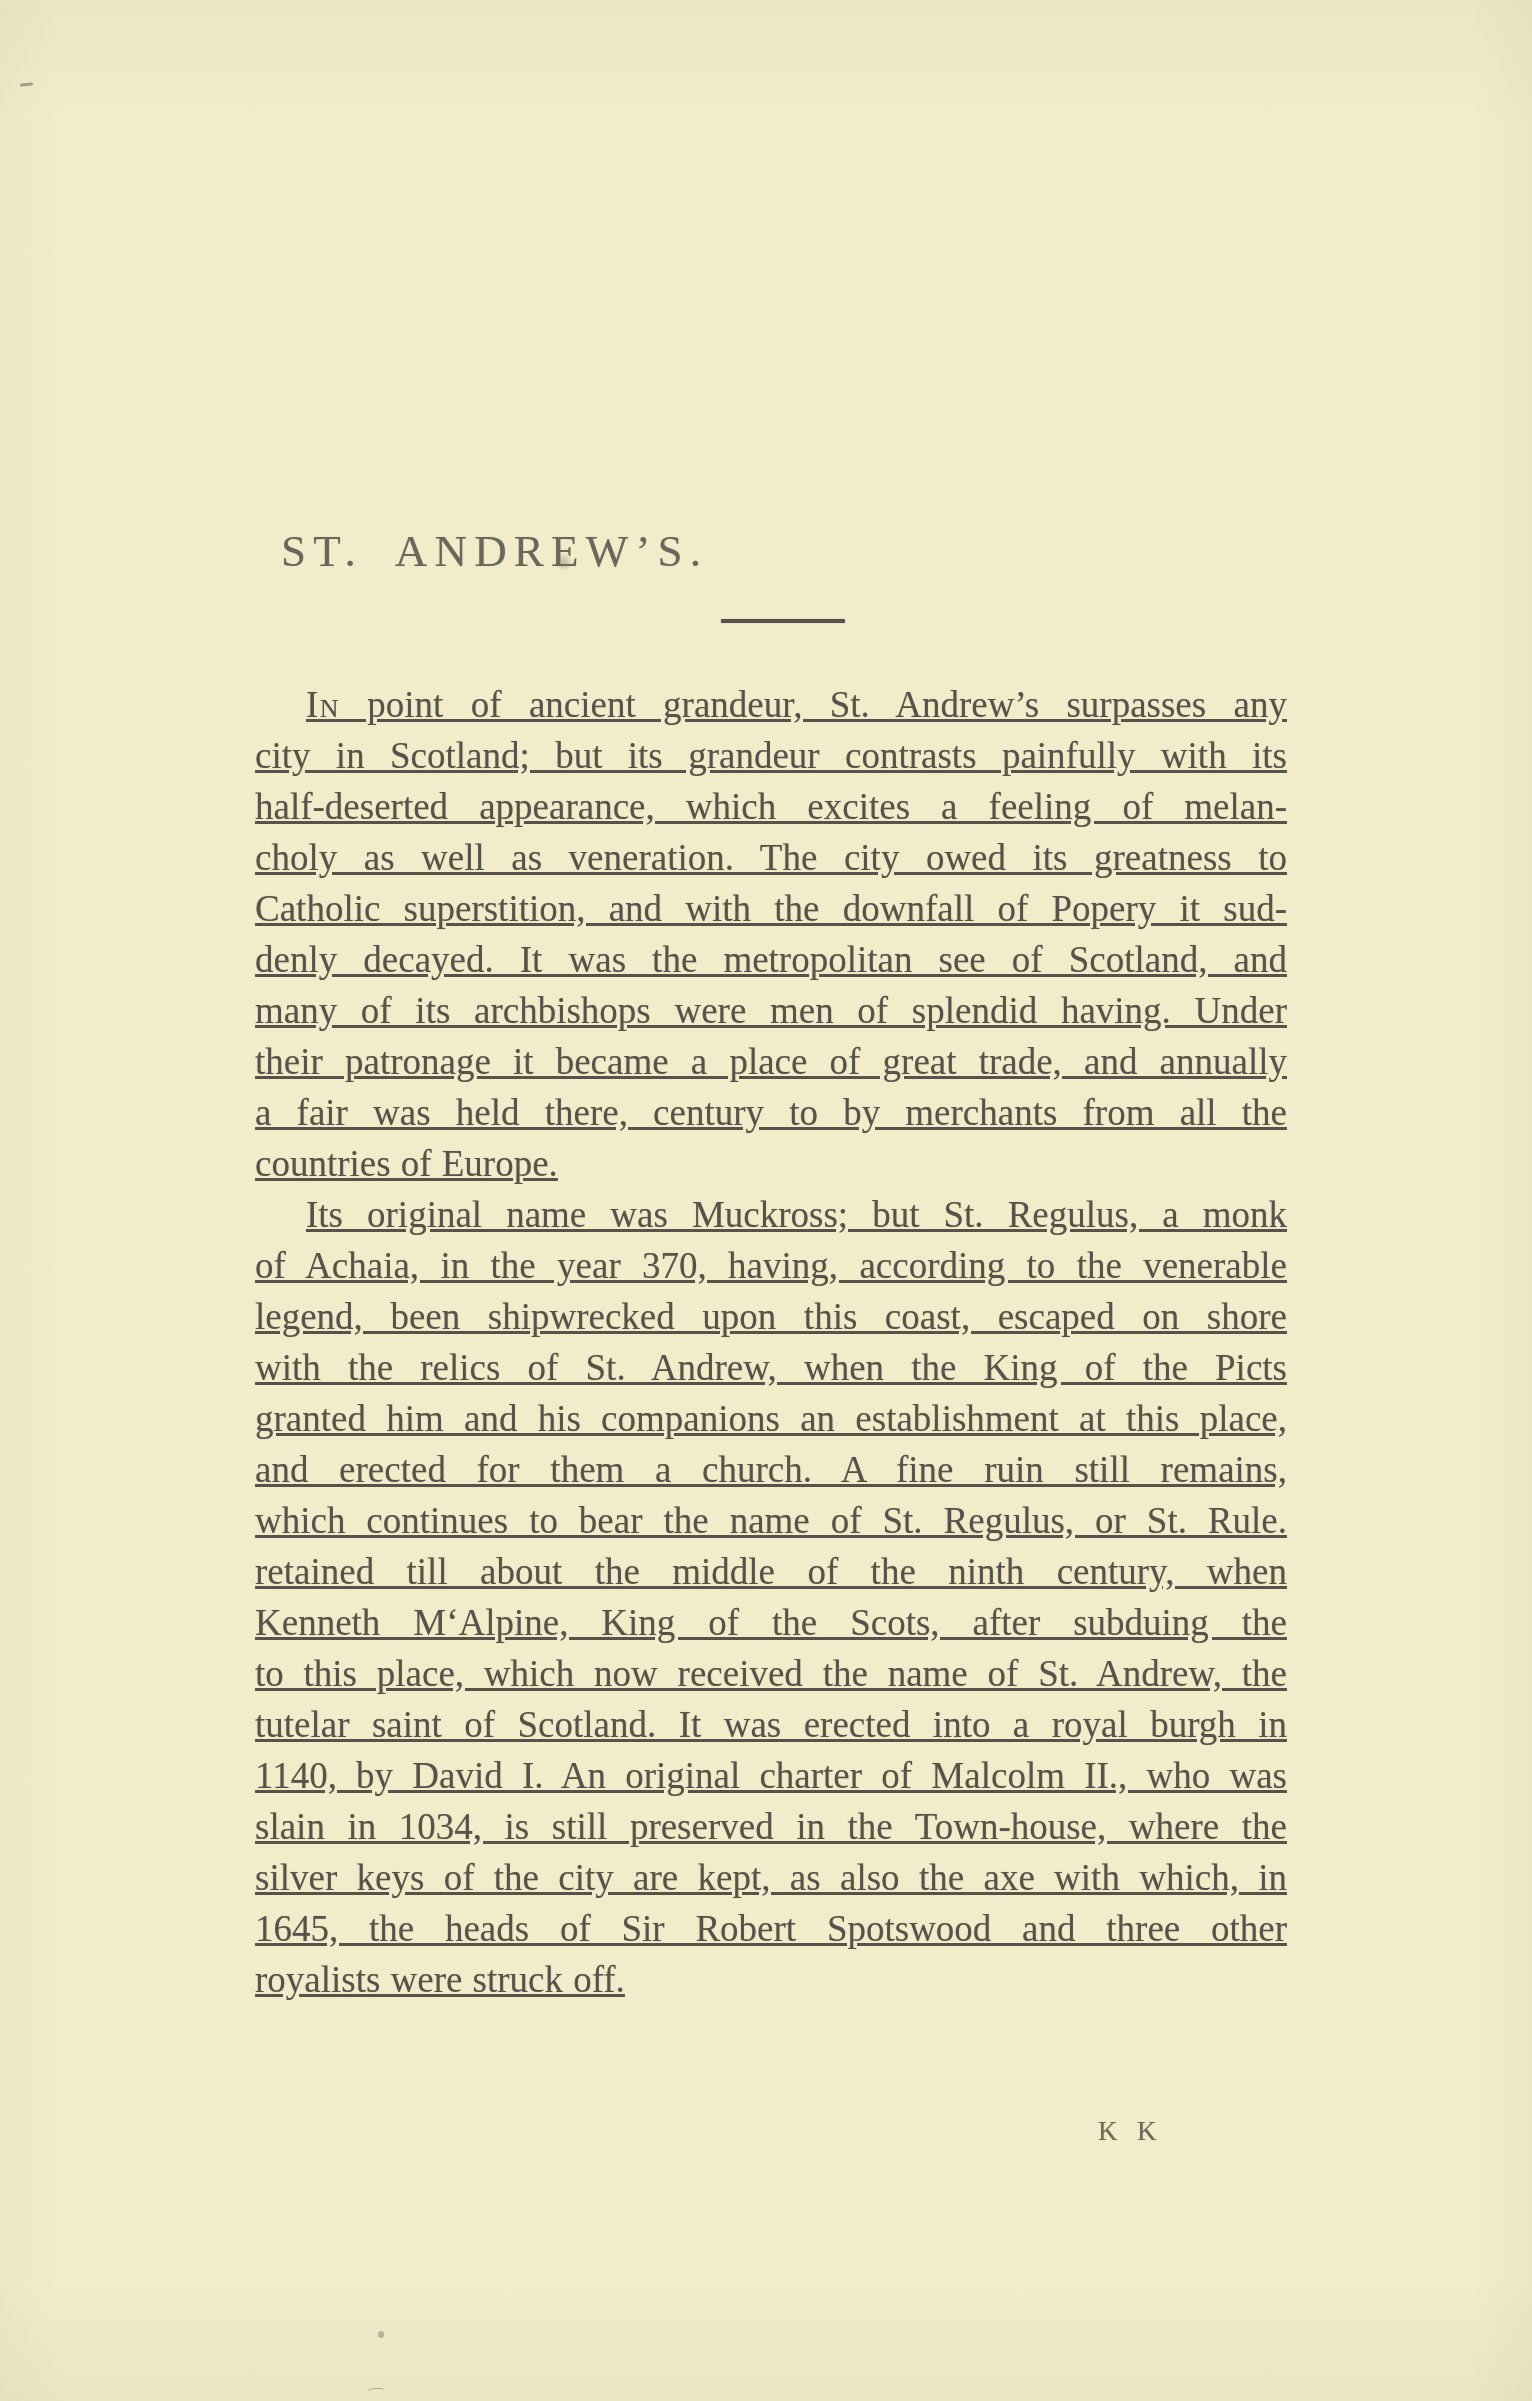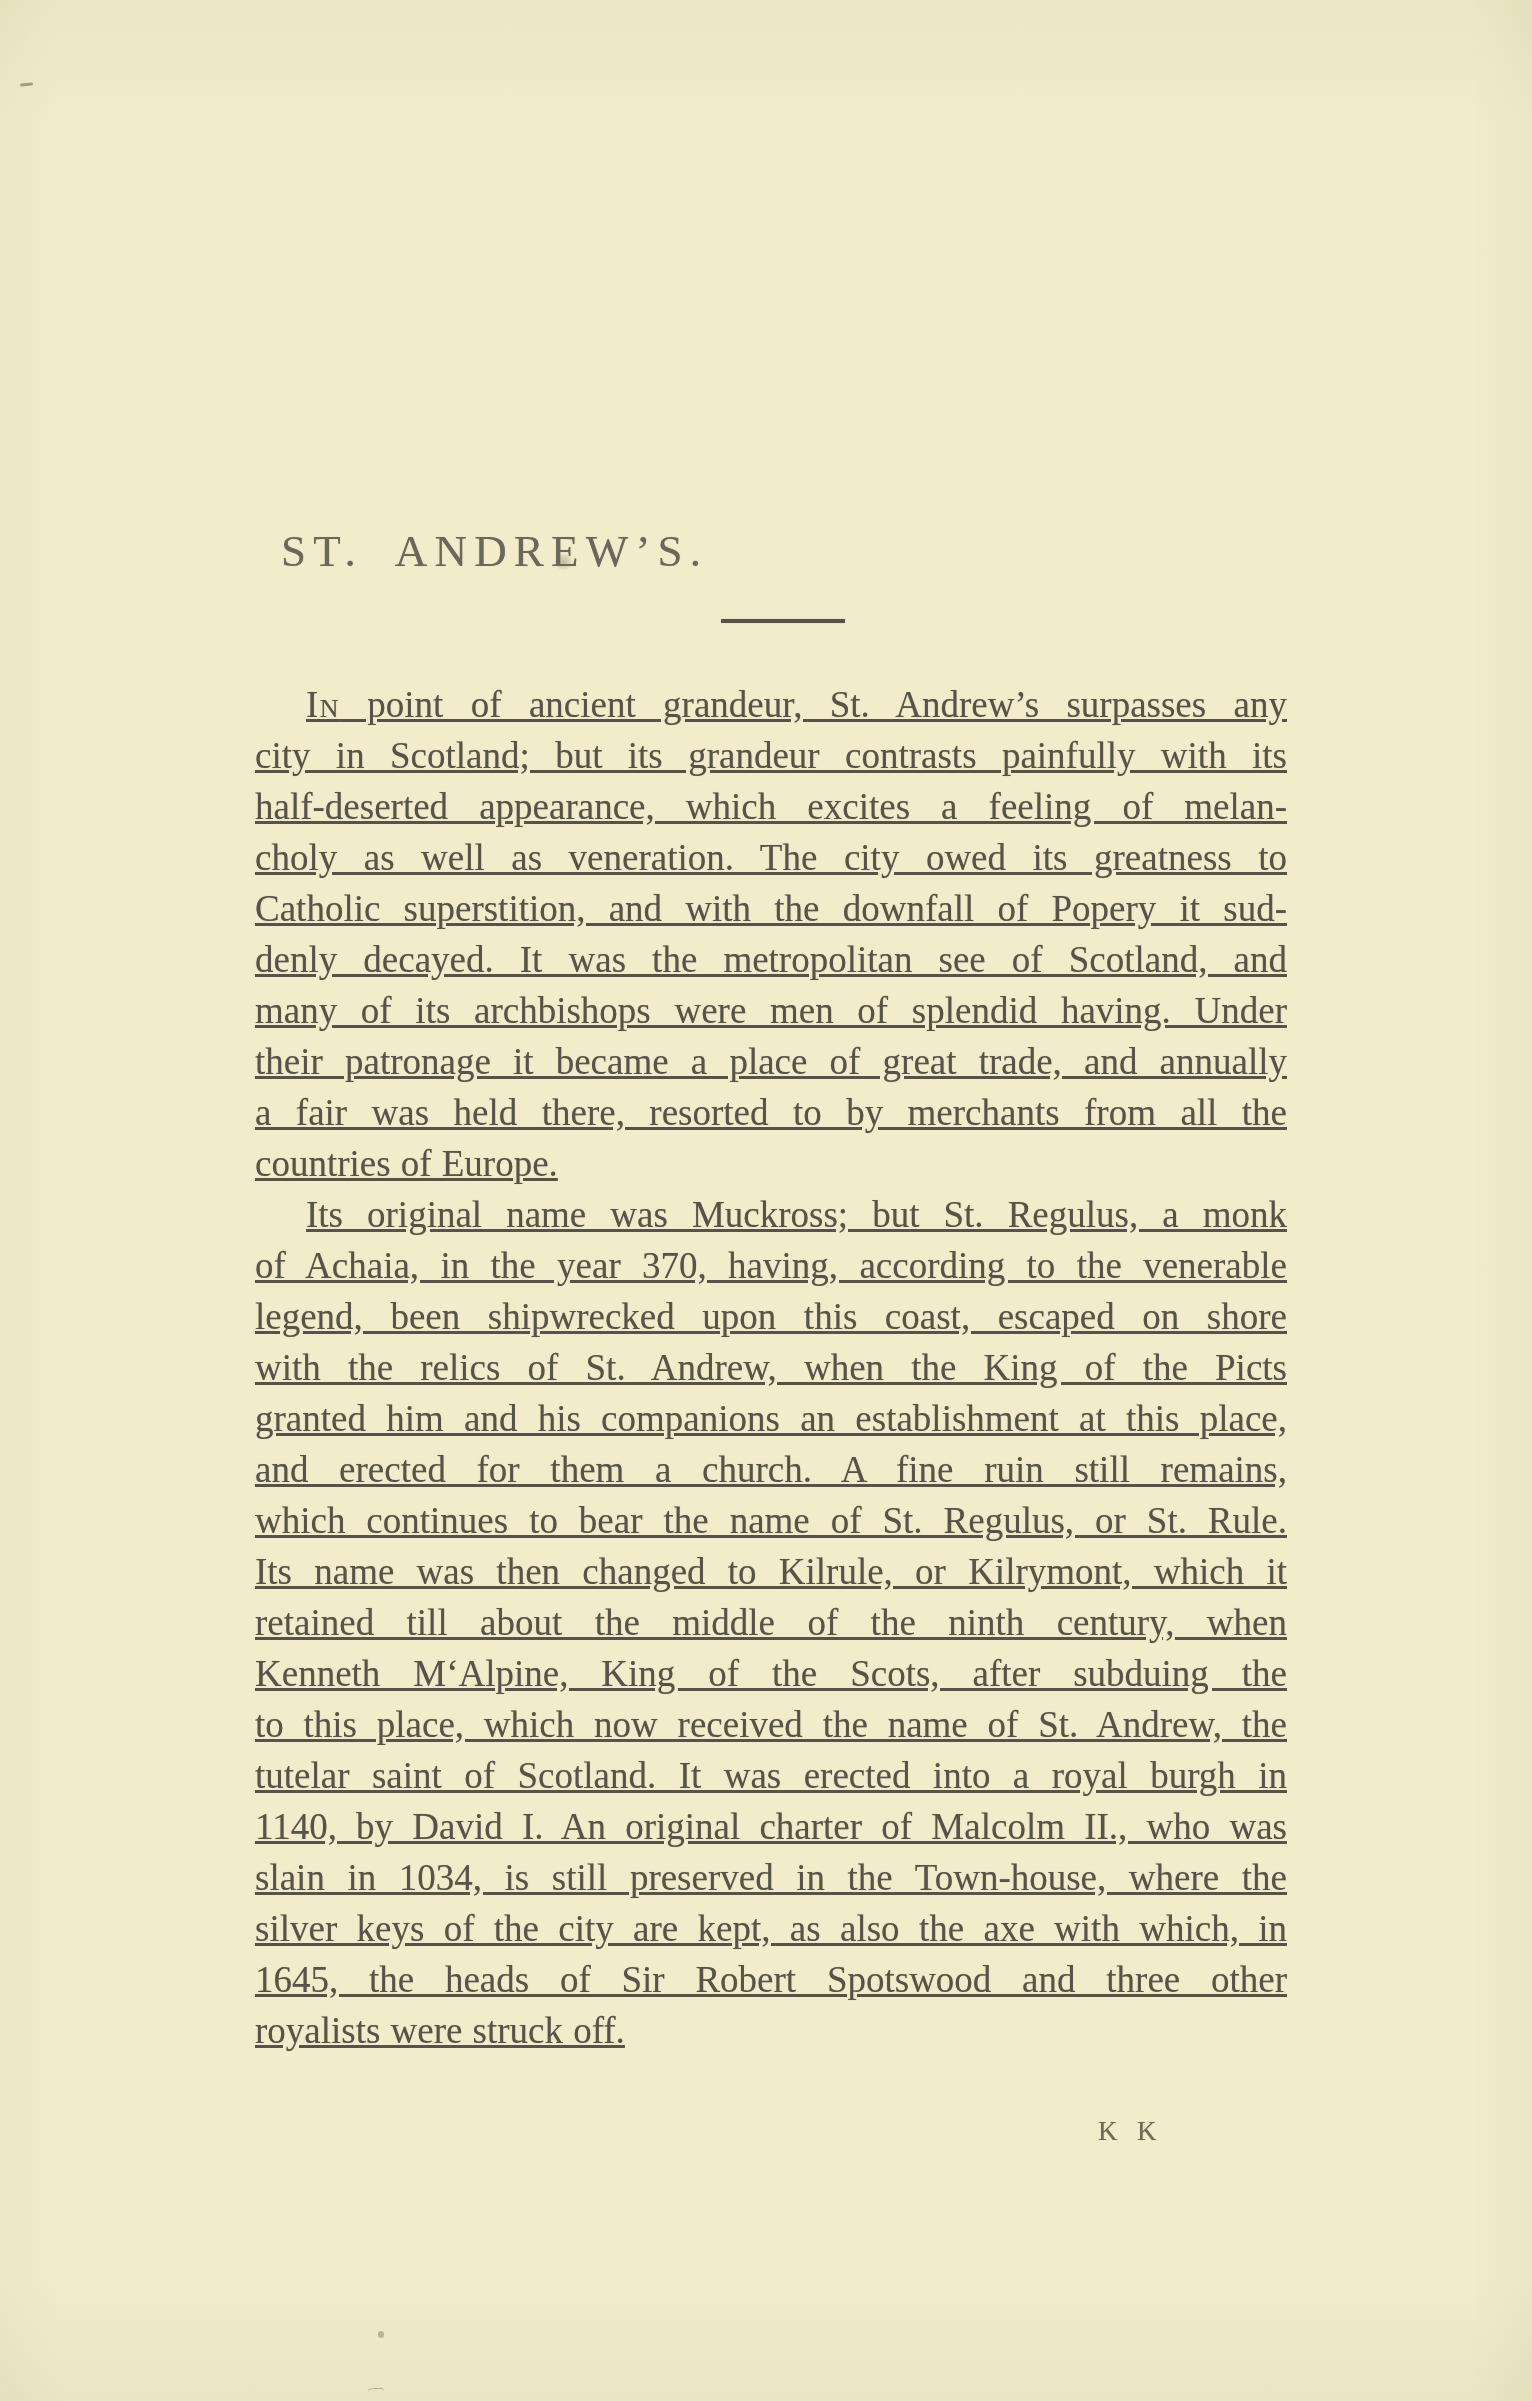--- a/index.html
+++ b/index.html
@@ -129,32 +129,31 @@
   <div class="body-text">
       <div class="paragraph">
         <div class="line first"><span class="lead-smallcaps">In</span> point of ancient grandeur, St. Andrew’s surpasses any</div>
         <div class="line">city in Scotland; but its grandeur contrasts painfully with its</div>
         <div class="line">half-deserted appearance, which excites a feeling of melan-</div>
         <div class="line">choly as well as veneration.  The city owed its greatness to</div>
         <div class="line">Catholic superstition, and with the downfall of Popery it sud-</div>
         <div class="line">denly decayed.  It was the metropolitan see of Scotland, and</div>
         <div class="line">many of its archbishops were men of splendid having.  Under</div>
         <div class="line">their patronage it became a place of great trade, and annually</div>
-        <div class="line">a fair was held there, resorted to by merchants from all the</div>
+        <div class="line">a fair was held there, century to by merchants from all the</div>
         <div class="line last">countries of Europe.</div>
       </div>
       <div class="paragraph">
         <div class="line first">Its original name was Muckross; but St. Regulus, a monk</div>
         <div class="line">of Achaia, in the year 370, having, according to the venerable</div>
         <div class="line">legend, been shipwrecked upon this coast, escaped on shore</div>
         <div class="line">with the relics of St. Andrew, when the King of the Picts</div>
         <div class="line">granted him and his companions an establishment at this place,</div>
         <div class="line">and erected for them a church.  A fine ruin still remains,</div>
         <div class="line">which continues to bear the name of St. Regulus, or St. Rule.</div>
-        <div class="line">Its name was then changed to Kilrule, or Kilrymont, which it</div>
         <div class="line">retained till about the middle of the ninth century, when</div>
         <div class="line">Kenneth M‘Alpine, King of the Scots, after subduing the</div>
         <div class="line">to this place, which now received the name of St. Andrew, the</div>
         <div class="line">tutelar saint of Scotland.  It was erected into a royal burgh in</div>
         <div class="line">1140, by David I.  An original charter of Malcolm II., who was</div>
         <div class="line">slain in 1034, is still preserved in the Town-house, where the</div>
         <div class="line">silver keys of the city are kept, as also the axe with which, in</div>
         <div class="line">1645, the heads of Sir Robert Spotswood and three other</div>
         <div class="line last">royalists were struck off.</div>
       </div>

